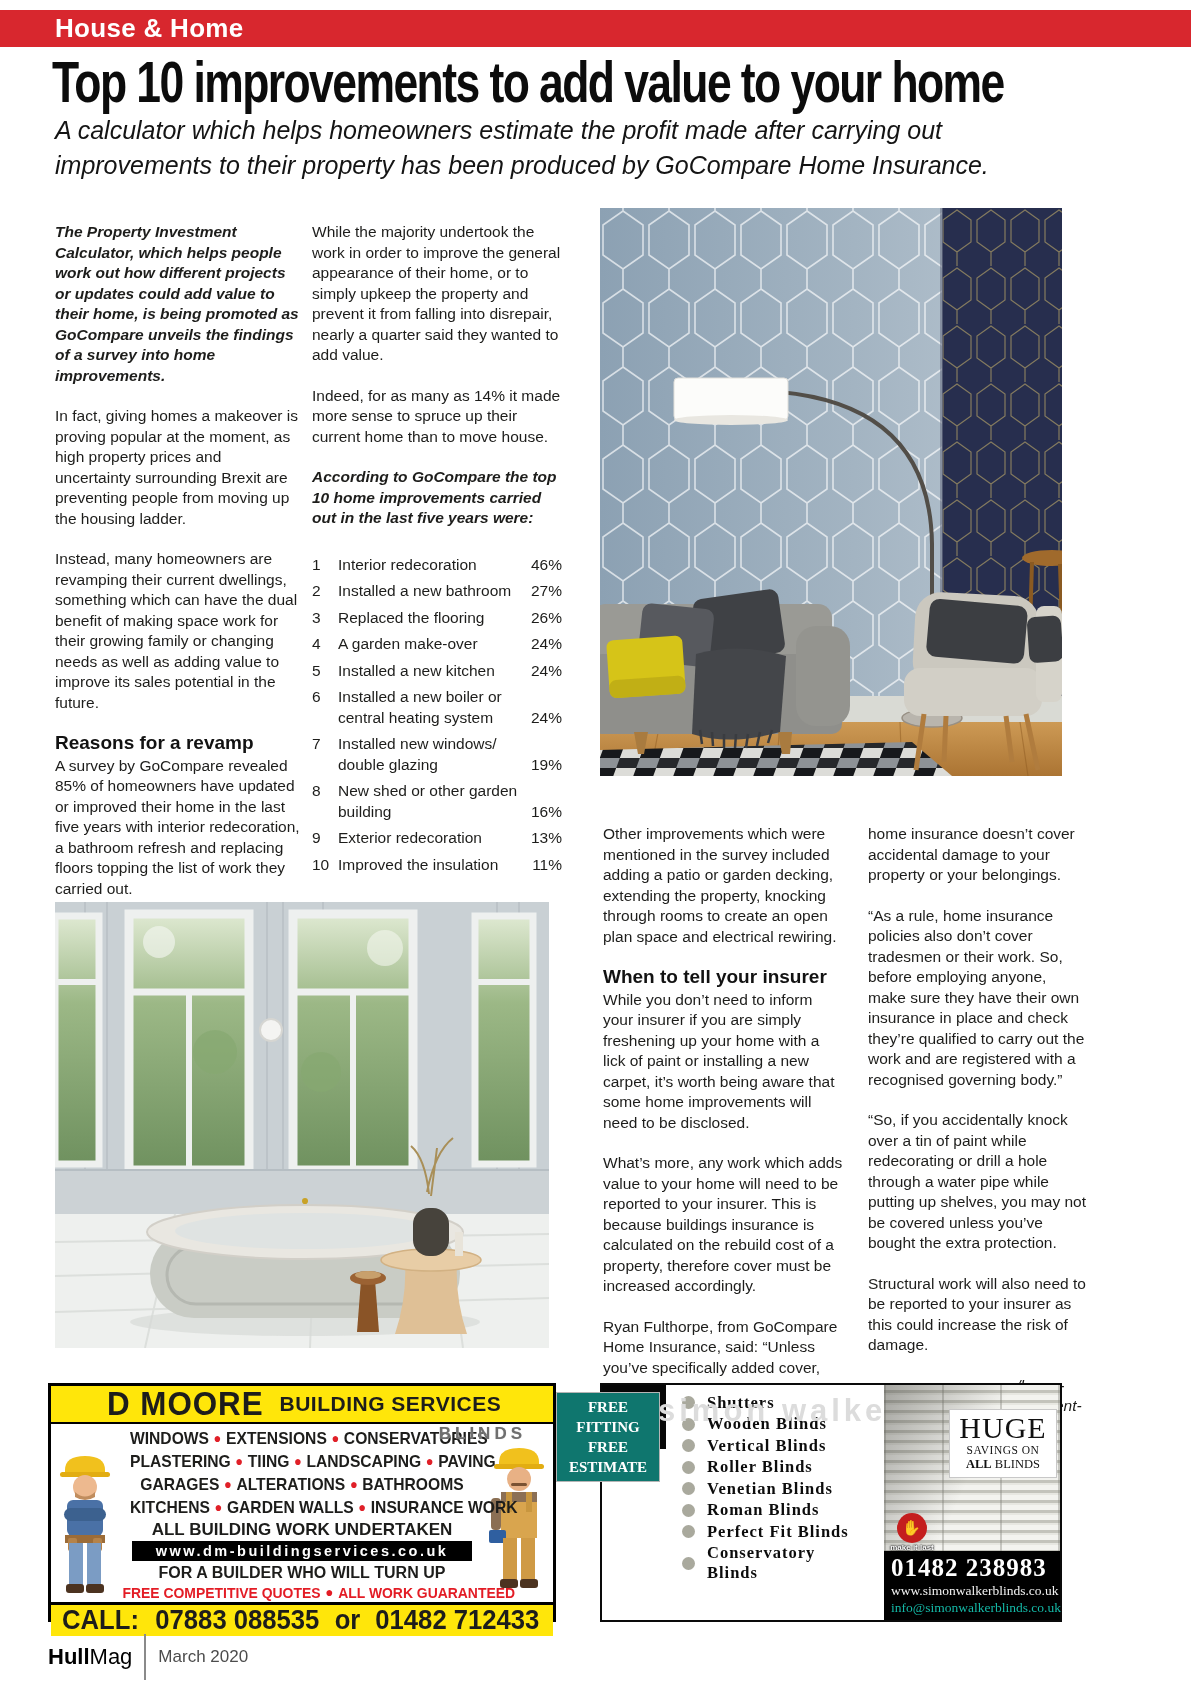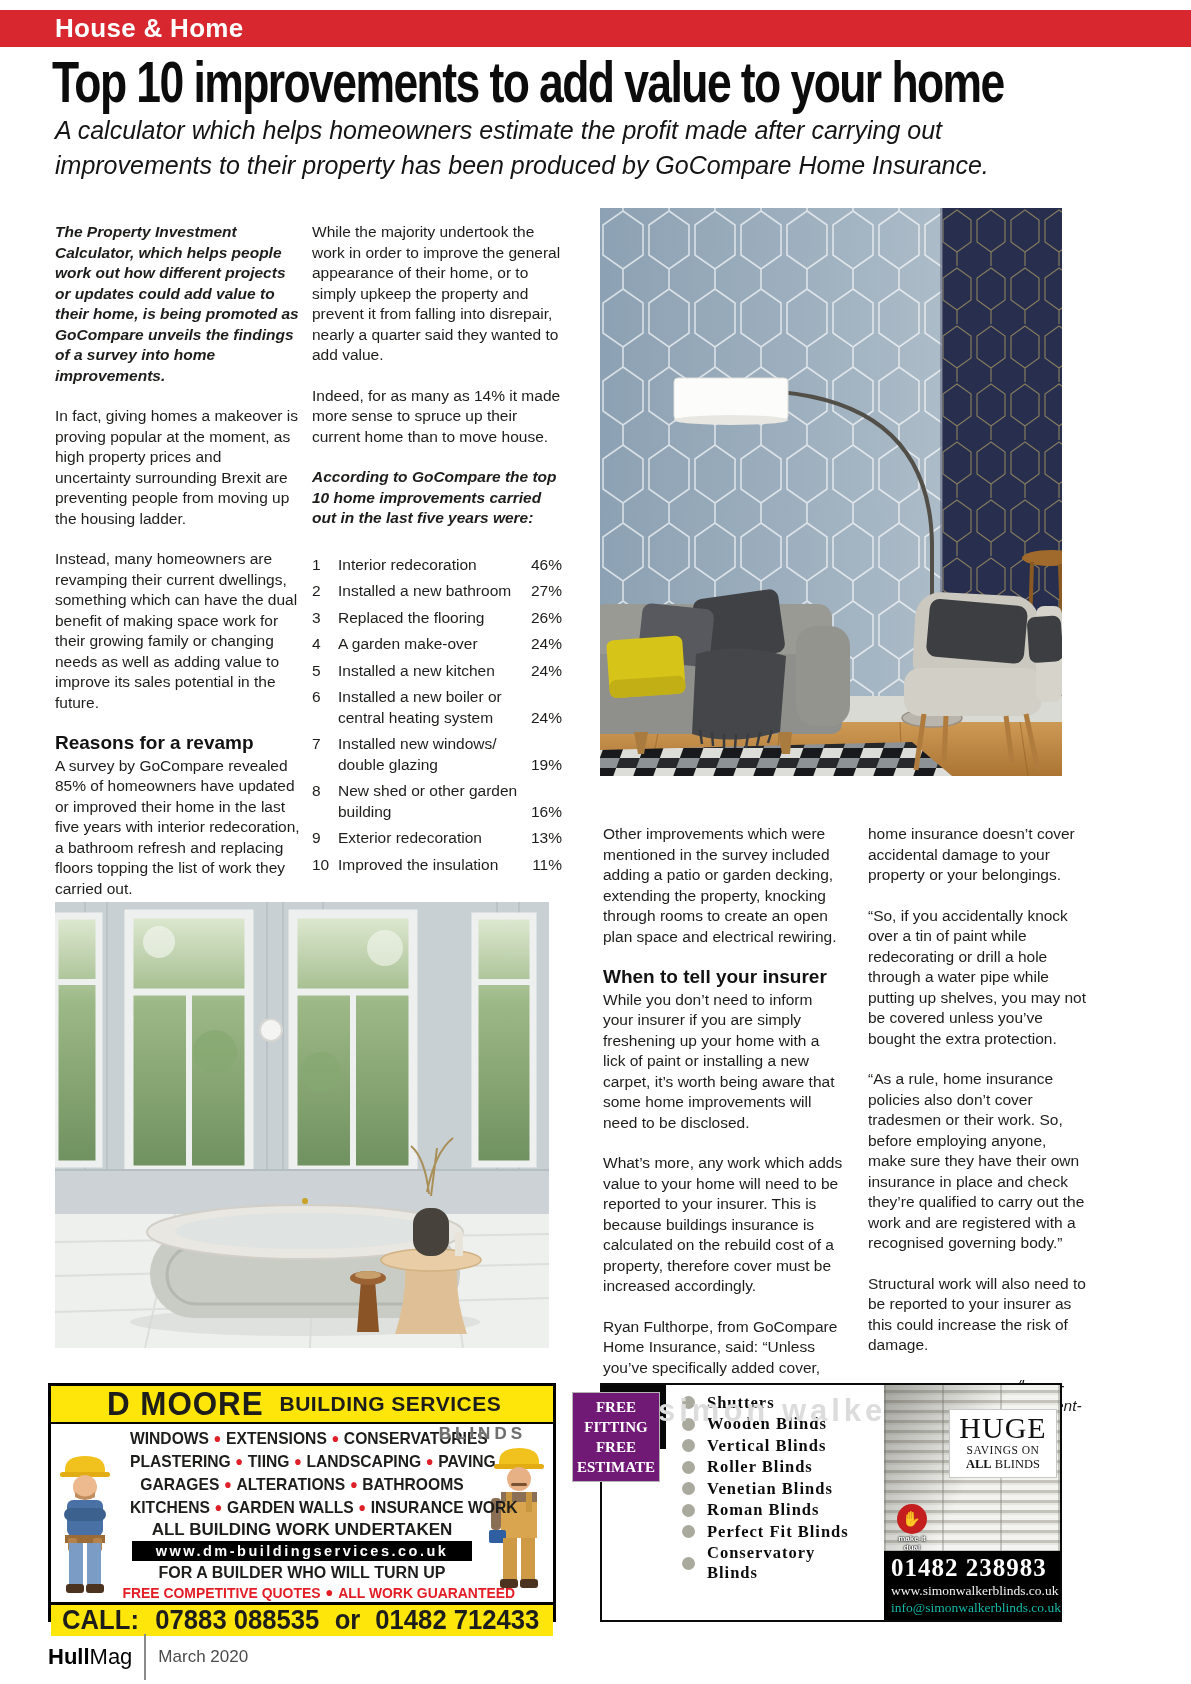--- a/index.html
+++ b/index.html
@@ -68,23 +68,23 @@
 
   
   .sw{position:absolute;left:600px;top:1383px;width:462px;height:239px;border:2px solid #0a0a0a;
       background:#fff;display:flex;flex-direction:row;}
   .sw-head{height:64px;background:#070707;position:relative;flex:0 0 64px;}
   .sw-book{position:absolute;left:12px;top:8px;}
   .sw-logo{position:absolute;left:56px;top:8px;font-size:31px;font-weight:bold;color:#dcdcdc;
            letter-spacing:4px;white-space:nowrap;}
   .sw-blinds{position:absolute;right:140px;bottom:5px;font-size:17px;font-weight:900;color:#6f6f6f;
              letter-spacing:4px;text-shadow:0 0 1px #cfcfcf;}
-  .sw-offer{position:absolute;right:6px;top:7px;background:#701a75;border:1px solid #b5b5b5;
+  .sw-offer{position:absolute;right:6px;top:7px;background:#0f766e;border:1px solid #b5b5b5;
             color:#fff;font-family:"Liberation Serif",serif;font-weight:bold;font-size:15px;
-            line-height:20px;text-align:center;padding:4px 4px;}
+            line-height:20px;text-align:center;padding:4px 12px;}
   .sw-body{flex:1;display:flex;}
   .sw-left{flex:1;padding:6px 20px 4px 16px;}
   .sw-item{display:flex;align-items:center;margin:1.5px 0;}
   .sw-bullet{width:13px;height:13px;border-radius:50%;background:#a9a99d;margin-right:12px;flex:0 0 13px;}
   .sw-item span.txt{font-family:"Liberation Serif",serif;font-weight:bold;font-size:16.5px;
                     letter-spacing:1px;color:#0c0c0c;}
   .sw-right{position:relative;width:176px;flex:0 0 176px;
      background:
        linear-gradient(115deg,rgba(70,70,64,.45),rgba(70,70,64,0) 45%),
        repeating-linear-gradient(90deg,rgba(120,120,112,.35) 0 2px,rgba(0,0,0,0) 2px 58px),
@@ -328,22 +328,22 @@
   <div class="col col3">
     <p>Other improvements which were mentioned in the survey included adding a patio or garden decking, extending the property, knocking through rooms to create an open plan space and electrical rewiring.</p>
     <div class="subhead">When to tell your insurer</div>
     <p>While you don’t need to inform your insurer if you are simply freshening up your home with a lick of paint or installing a new carpet, it’s worth being aware that some home improvements will need to be disclosed.</p>
     <p>What’s more, any work which adds value to your home will need to be reported to your insurer. This is because buildings insurance is calculated on the rebuild cost of a property, therefore cover must be increased accordingly.</p>
     <p>Ryan Fulthorpe, from GoCompare Home Insurance, said: “Unless you’ve specifically added cover,</p>
   </div>
 
   <div class="col col4">
     <p>home insurance doesn’t cover accidental damage to your property or your belongings.</p>
+    <p>“As a rule, home insurance policies also don’t cover tradesmen or their work.  So, before employing anyone, make sure they have their own insurance in place and check they’re qualified to carry out the work and are registered with a recognised governing body.”</p>
     <p>“So, if you accidentally knock over a tin of paint while redecorating or drill a hole through a water pipe while putting up shelves, you may not be covered unless you’ve bought the extra protection.</p>
-    <p>“As a rule, home insurance policies also don’t cover tradesmen or their work.  So, before employing anyone, make sure they have their own insurance in place and check they’re qualified to carry out the work and are registered with a recognised governing body.”</p>
     <p>Structural work will also need to be reported to your insurer as this could increase the risk of damage.</p>
     <p class="url">www.gocompare.com/home-insurance/property-investment-calculator/</p>
   </div>
 
   <div class="dmoore">
     <div class="dm-head">
       <span class="dm-t1">D MOORE</span>
       <span class="dm-t2">BUILDING SERVICES</span>
     </div>
     <div class="dm-body">
@@ -449,21 +449,21 @@
           </div>
         </div>
       <div class="sw-right">
         <div class="sw-huge">
           <div class="h1">HUGE</div>
           <div class="h2">SAVINGS ON</div>
           <div class="h3"><b>ALL</b><span> BLINDS</span></div>
         </div>
         <div class="sw-safe">
           <div class="circ">✋</div>
-          <div class="cap">make it dual</div>
+          <div class="cap">make it last</div>
         </div>
         <div class="sw-info">
           <div class="sw-phone">01482 238983</div>
           <div class="sw-site">www.simonwalkerblinds.co.uk</div>
           <div class="sw-mail">info@simonwalkerblinds.co.uk</div>
         </div>
       </div>
     </div>
   </div>
 

